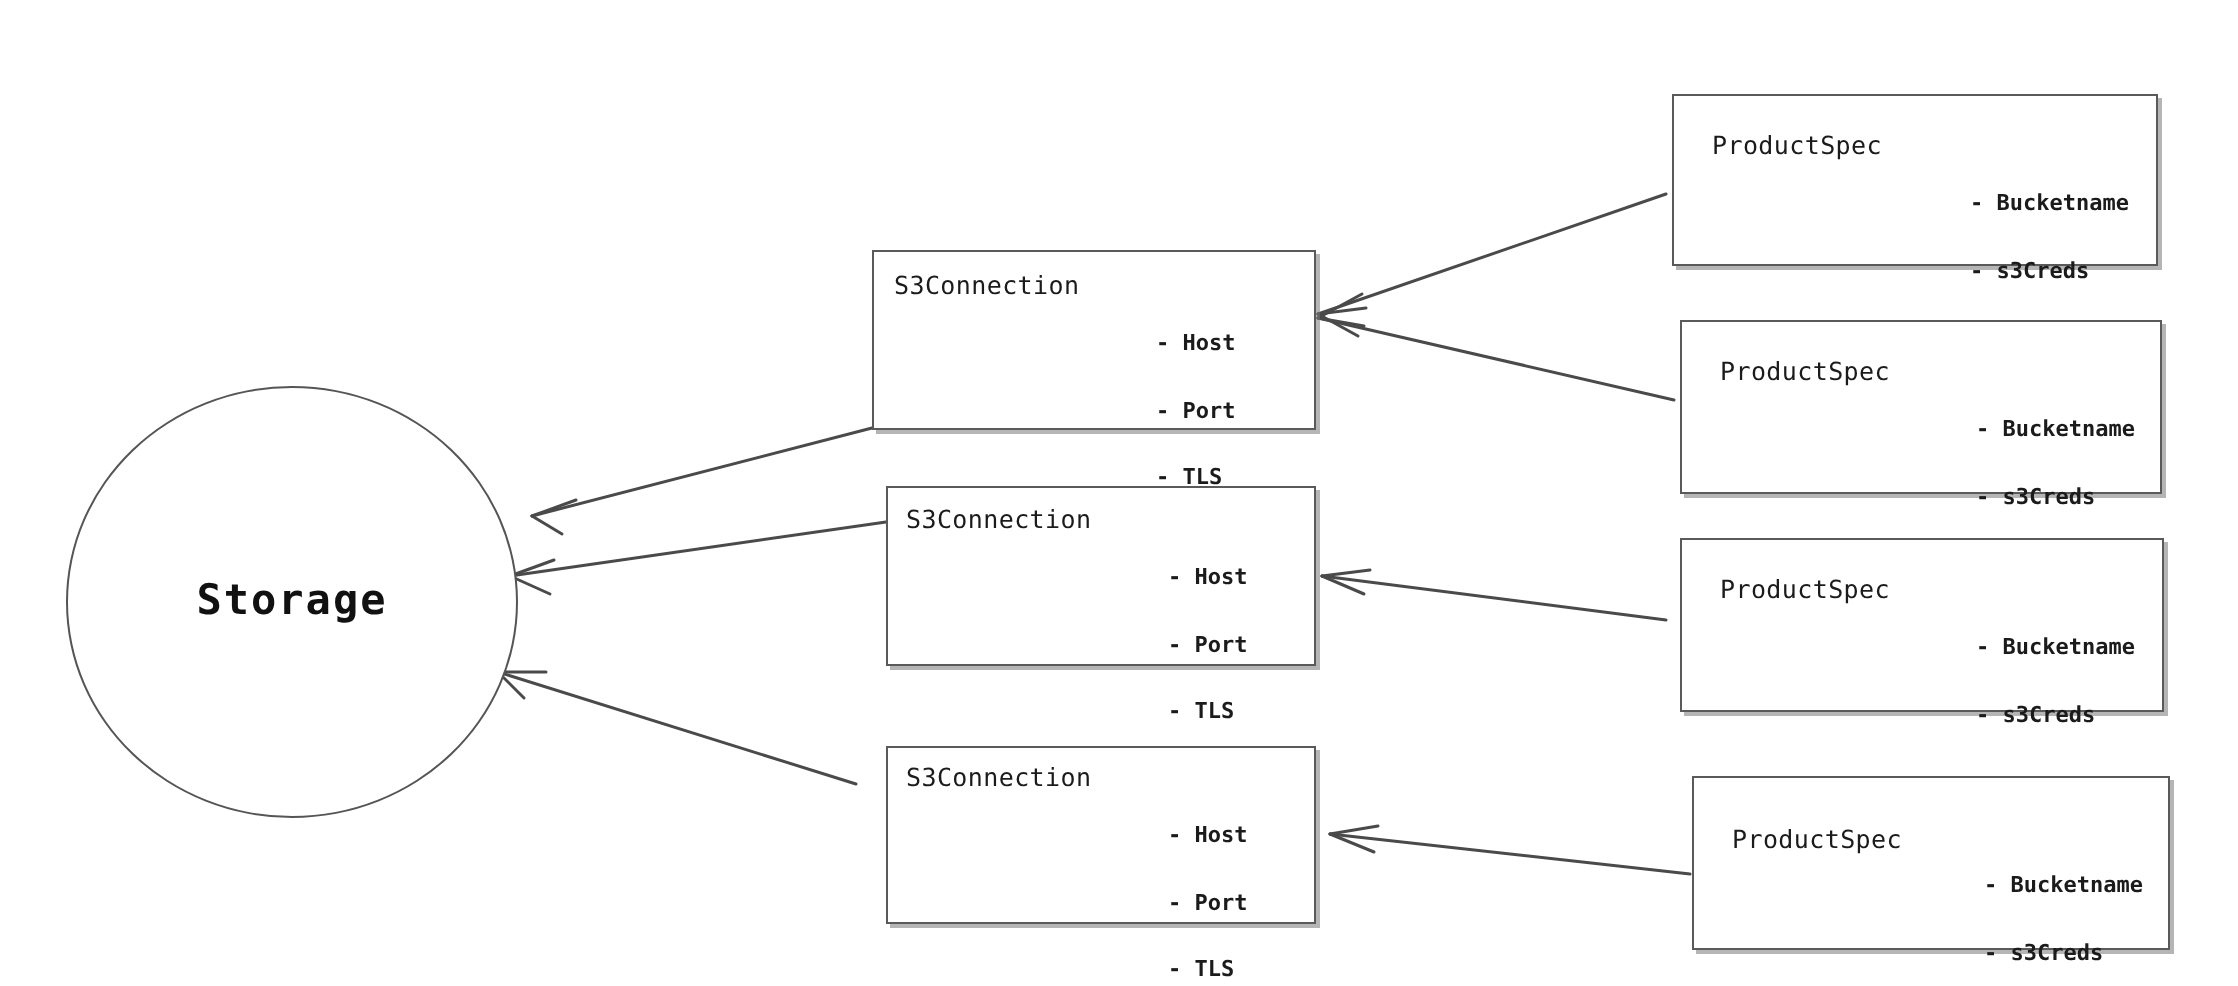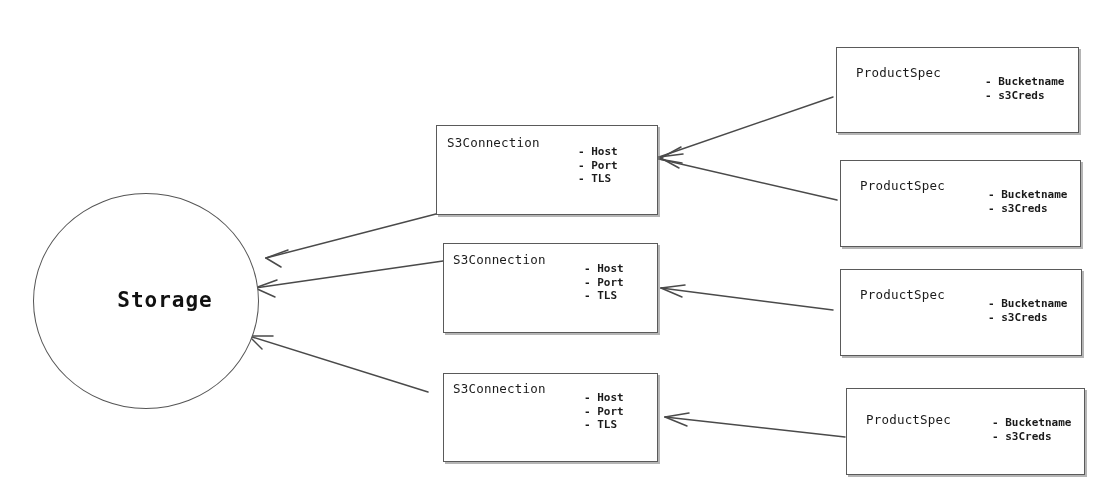--- a/index.html
+++ b/index.html
@@ -46,38 +46,38 @@
     position: absolute;
     font-family: "DejaVu Sans Mono", monospace;
     font-size: 11px;
     font-weight: 700;
     color: #1b1b1b;
     line-height: 13.5px;
     white-space: nowrap;
   }
   .attr-item {
     white-space: nowrap;
+    margin-top: 20px;
   }
   .circle-node {
     position: absolute;
     box-sizing: border-box;
     border-radius: 50%;
     border: 1.5px solid #555555;
     background: #ffffff;
   }
   .circle-label {
     position: absolute;
     font-family: "DejaVu Sans Mono", monospace;
     font-size: 21px;
     font-weight: 700;
     color: #111111;
     letter-spacing: 1px;
     white-space: nowrap;
     text-align: center;
-    padding-left: 19px;
   }
 </style>
 </head>
 <body>
 
 <div id="canvas">
 
   <svg id="wires" viewBox="0 0 1119 493" xmlns="http://www.w3.org/2000/svg">
 
     <g>

